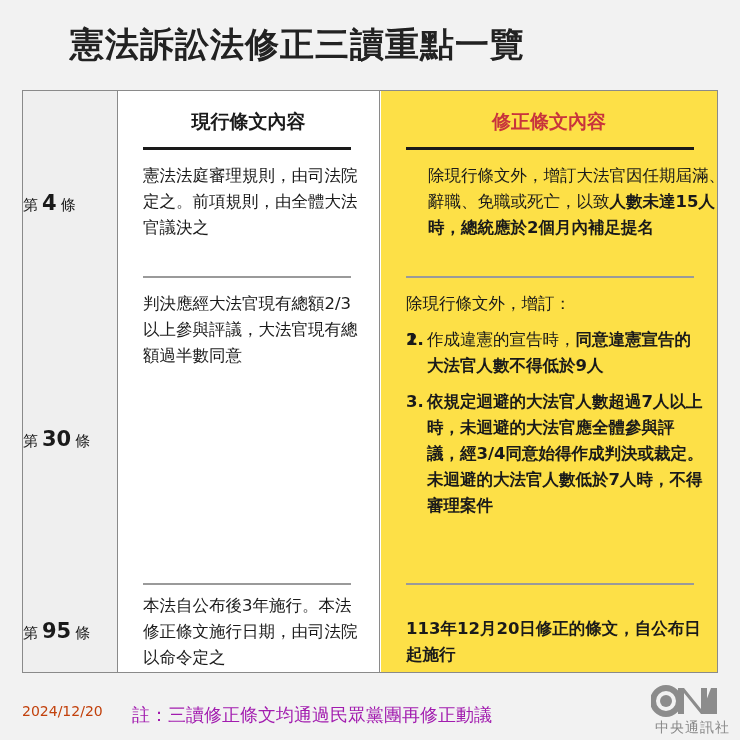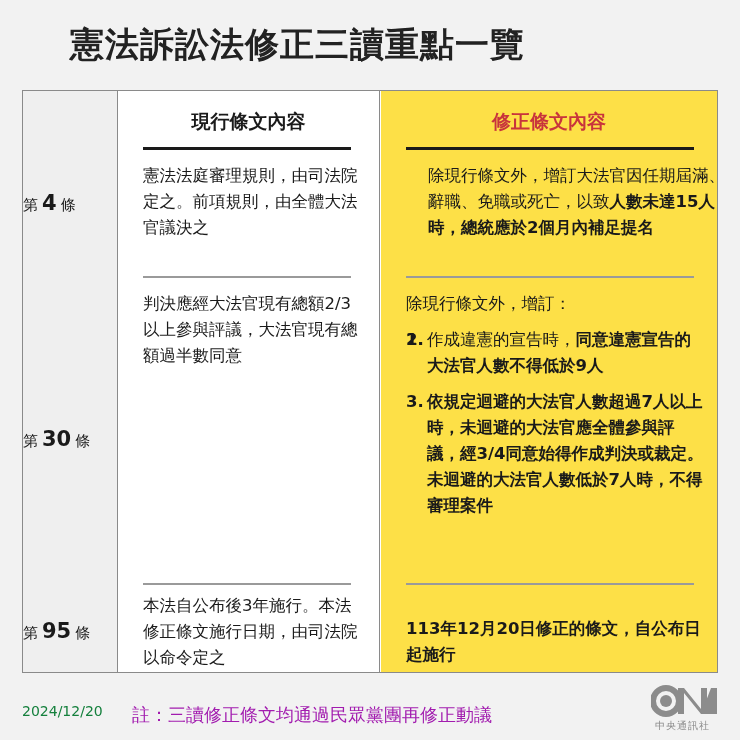--- a/index.html
+++ b/index.html
@@ -29,24 +29,24 @@
   .thin { position:absolute; height:2px; background:#9a9a9a; }
   .cell { position:absolute; font-size:16.5px; line-height:26px; }
   .b { font-weight:bold; }
   .art {
     position:absolute; left:0; width:94px; text-align:left; font-size:15px;
   }
   .art .num { font-size:21px; font-weight:bold; margin:0 4px; }
   ol.items { list-style:none; margin:0; padding:0; }
   ol.items li { position:relative; padding-left:21px; margin-bottom:10px; }
   ol.items li .n { position:absolute; left:0; top:0; font-weight:bold; }
-  .footer-date { position:absolute; left:22px; top:703px; font-size:14px; color:#15803d; }
+  .footer-date { position:absolute; left:22px; top:703px; font-size:14px; color:#c2410c; }
   .footer-note { position:absolute; left:132px; top:703px; font-size:18px; color:#a21caf; }
   .logo { position:absolute; left:651px; top:683px; width:70px; height:50px; }
-  .logo-text { position:absolute; left:655px; top:719px; font-size:10px; color:#888; letter-spacing:1px; }
+  .logo-text { position:absolute; left:655px; top:719px; font-size:14px; color:#888; letter-spacing:1px; }
 </style>
 </head>
 <body>
 
 <div class="title">憲法訴訟法修正三讀重點一覽</div>
 
 <div class="table">
 
   <div class="col col-art">
     <div class="art" style="top:100px;">

